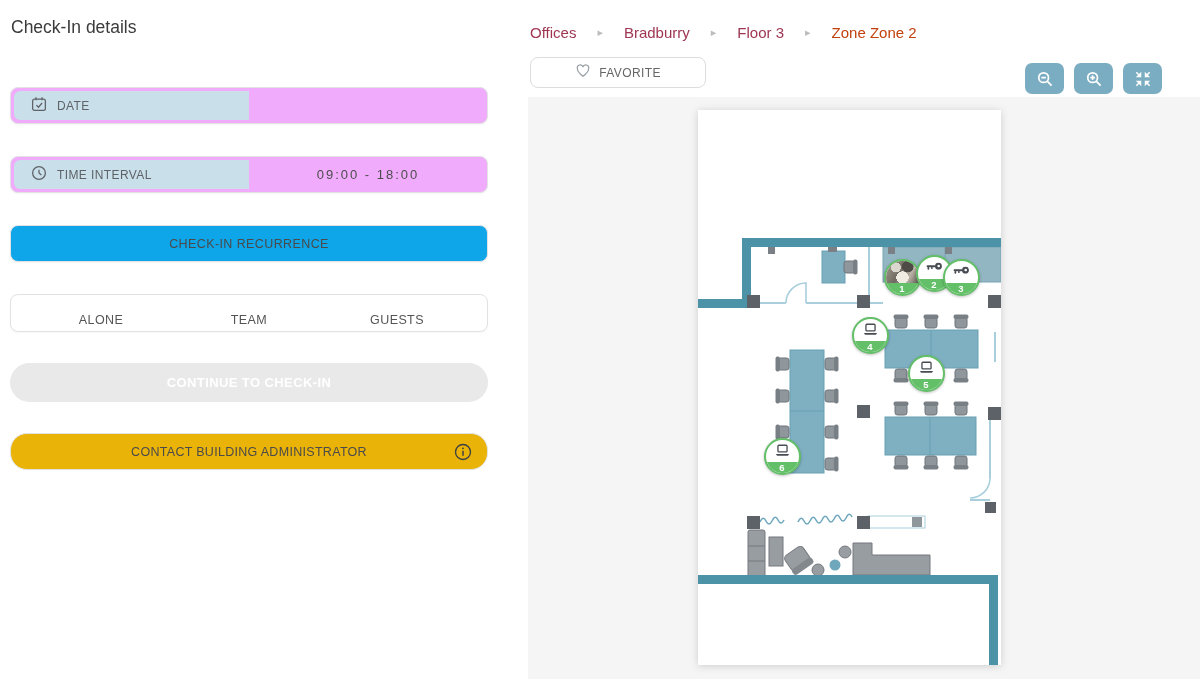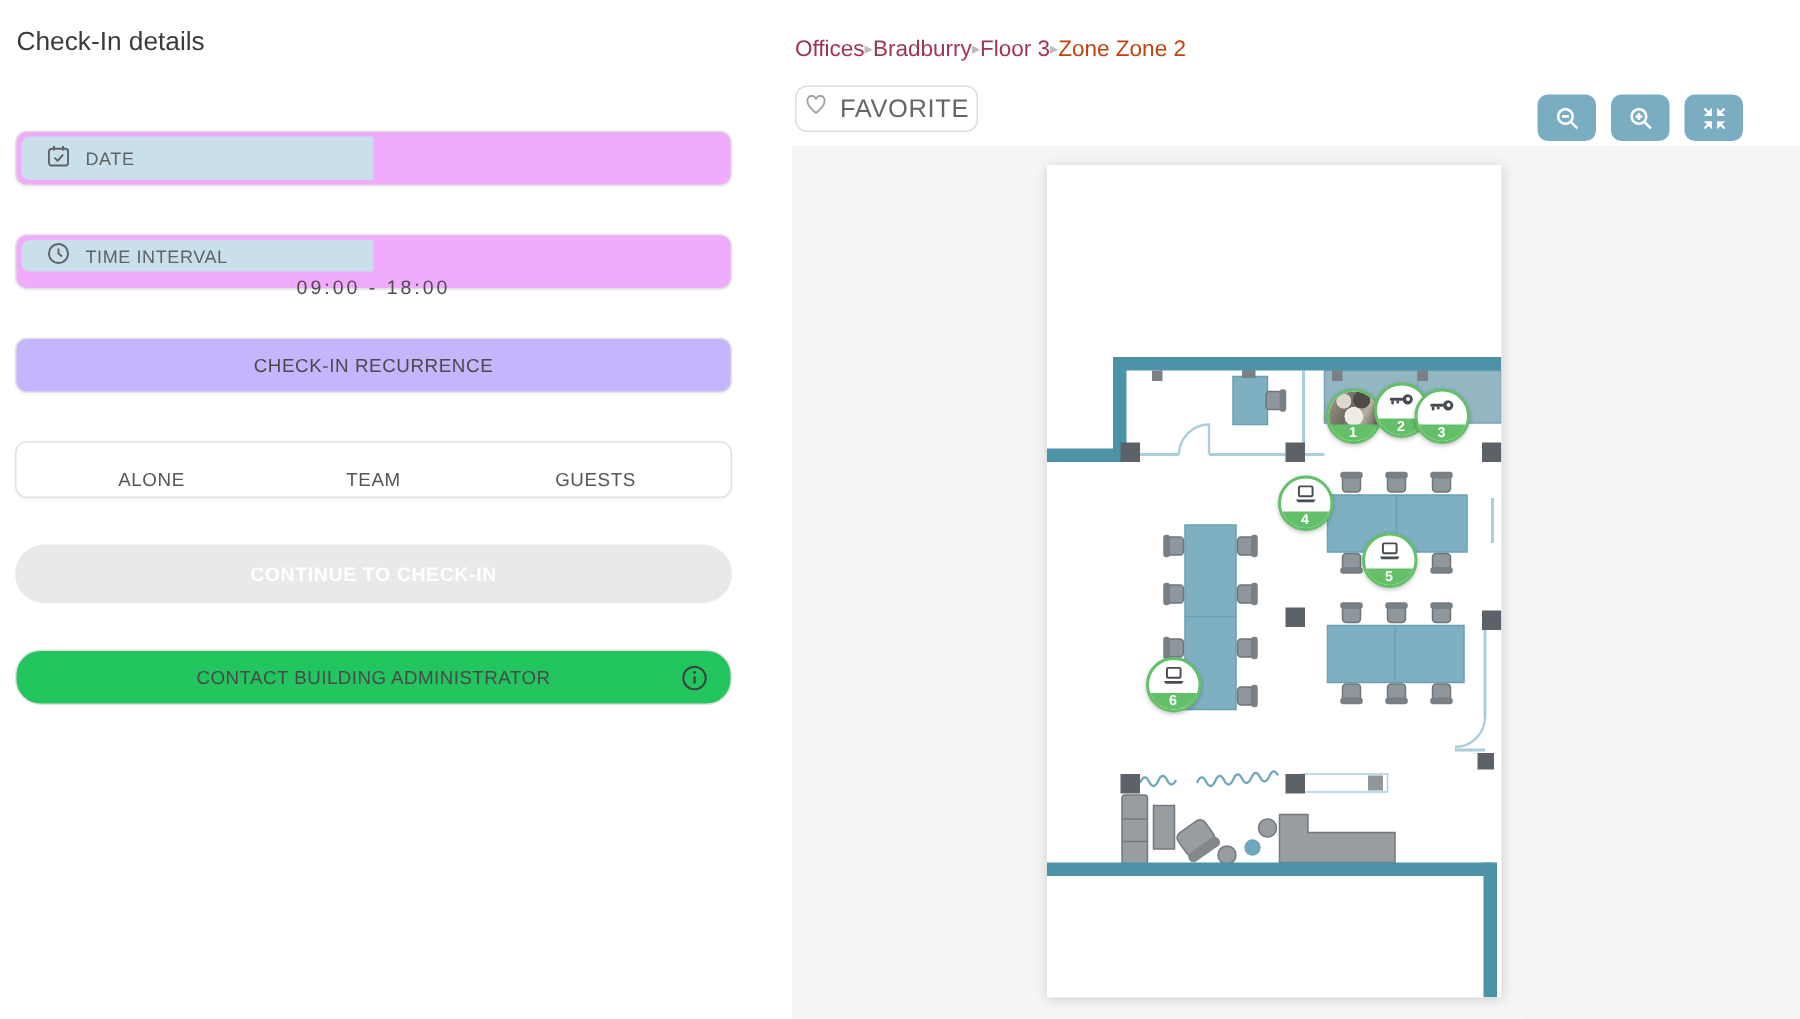--- a/index.html
+++ b/index.html
@@ -6,58 +6,58 @@
   html,body { width:1200px; height:679px; background:#fff; overflow:hidden;
               font-family:"Liberation Sans", sans-serif; }
 
   
   .left-panel { position:absolute; left:10px; top:0; width:478px; height:571px; }
   .page-title { position:absolute; left:1px; top:17px; font-size:17.5px; color:#3b3b3b; font-weight:400; }
 
   .field-row { position:absolute; left:0; width:478px; height:37px; background:#f0abfc;
                border:1px solid #e2e2e2; border-radius:8px; display:flex; align-items:stretch;
                box-shadow:0 1px 2px rgba(0,0,0,0.04); }
-  .row-date { top:87px; } .row-time { top:156px;flex-direction:column; }
+  .row-date { top:87px; } .row-time { top:156px; }
   .field-label { width:235px; margin:3px 0 3px 3px; background:#c9dfe9; border-radius:6px 0 0 6px;
                  display:flex; align-items:center; gap:9px; padding-left:16px;
                  font-size:12px; color:#5f6368; letter-spacing:0.4px; }
   .field-value { flex:1; display:flex; align-items:center; justify-content:center;
                  font-size:13px; color:#4d4d4d; letter-spacing:2px; }
 
-  .btn-recurrence { position:absolute; top:225px; left:0; width:478px; height:37px; background:#c4b5fd;
+  .btn-recurrence { position:absolute; top:225px; left:0; width:478px; height:37px; background:#0ea5e9;
                     border:1px solid #e2e2e2; border-radius:8px; font-size:12.5px; color:#4a4a4a;
                     letter-spacing:0.4px; cursor:pointer; font-family:inherit;
                     box-shadow:0 1px 2px rgba(0,0,0,0.04);}
   .segmented { position:absolute; top:294px; left:0; width:478px; height:37px; background:#fff;
                border:1px solid #e2e2e2; border-radius:8px; display:flex; gap:4px; padding:18px;
                box-shadow:0 1px 2px rgba(0,0,0,0.04);}
   .seg-btn { flex:1; border:none; background:#fca5a5; font-size:12.5px; color:#555;
              letter-spacing:0.4px; cursor:pointer; font-family:inherit; }
   .seg-btn:first-child { border-radius:6px 0 0 6px; }
   .seg-btn:last-child  { border-radius:0 6px 6px 0; }
   .seg-btn.selected { background:#c9dfe9; }
 
   .btn-continue { position:absolute; top:363px; left:0; width:478px; height:39px; background:#e9e9e9;
                   border:none; border-radius:20px; color:#fff; font-weight:bold; font-size:13px;
                   letter-spacing:0.4px; font-family:inherit; }
-  .btn-contact { position:absolute; top:433px; left:0; width:478px; height:37px; background:#22c55e;
+  .btn-contact { position:absolute; top:433px; left:0; width:478px; height:37px; background:#eab308;
                  border:1px solid #e2e2e2; border-radius:17px; font-size:12.5px; color:#4a4a4a;
                  letter-spacing:0.3px; cursor:pointer; font-family:inherit; }
   .info-ic { position:absolute; right:14px; top:8px; width:20px; height:20px; }
 
   
   .breadcrumb { position:absolute; left:530px; top:24px; font-size:15px; color:#777;
-                display:flex; align-items:center; gap:0; }
+                display:flex; align-items:center; gap:21px; }
   .crumb { color:#9e3551; cursor:pointer; }
   .crumb.current { color:#c2410c; cursor:default; }
   .crumb-sep { color:#bcbcbc; font-size:11px; }
 
-  .btn-favorite { position:absolute; left:530px; top:57px; width:122px; height:31px; background:#fff;
+  .btn-favorite { position:absolute; left:530px; top:57px; width:176px; height:31px; background:#fff;
                   border:1px solid #ddd; border-radius:8px; display:flex; align-items:center;
-                  justify-content:center; gap:8px; font-size:17px; color:#666;
+                  justify-content:center; gap:8px; font-size:12px; color:#666;
                   letter-spacing:0.4px; cursor:pointer; font-family:inherit; }
 
   .zoom-controls { position:absolute; right:38px; top:63px; display:flex; gap:10px; }
   .zoom-btn { width:39px; height:31px; background:#7badc2; border:none; border-radius:7px;
               display:flex; align-items:center; justify-content:center; cursor:pointer; }
 
   .map-panel { position:absolute; left:528px; top:97px; width:672px; height:582px; background:#f5f5f5; }
   .floorplan { position:absolute; left:170px; top:13px; width:303px; height:555px; background:#fff;
                box-shadow:0 1px 8px rgba(0,0,0,0.16); overflow:hidden; }
   .floorplan svg.plan { position:absolute; left:0; top:0; }

